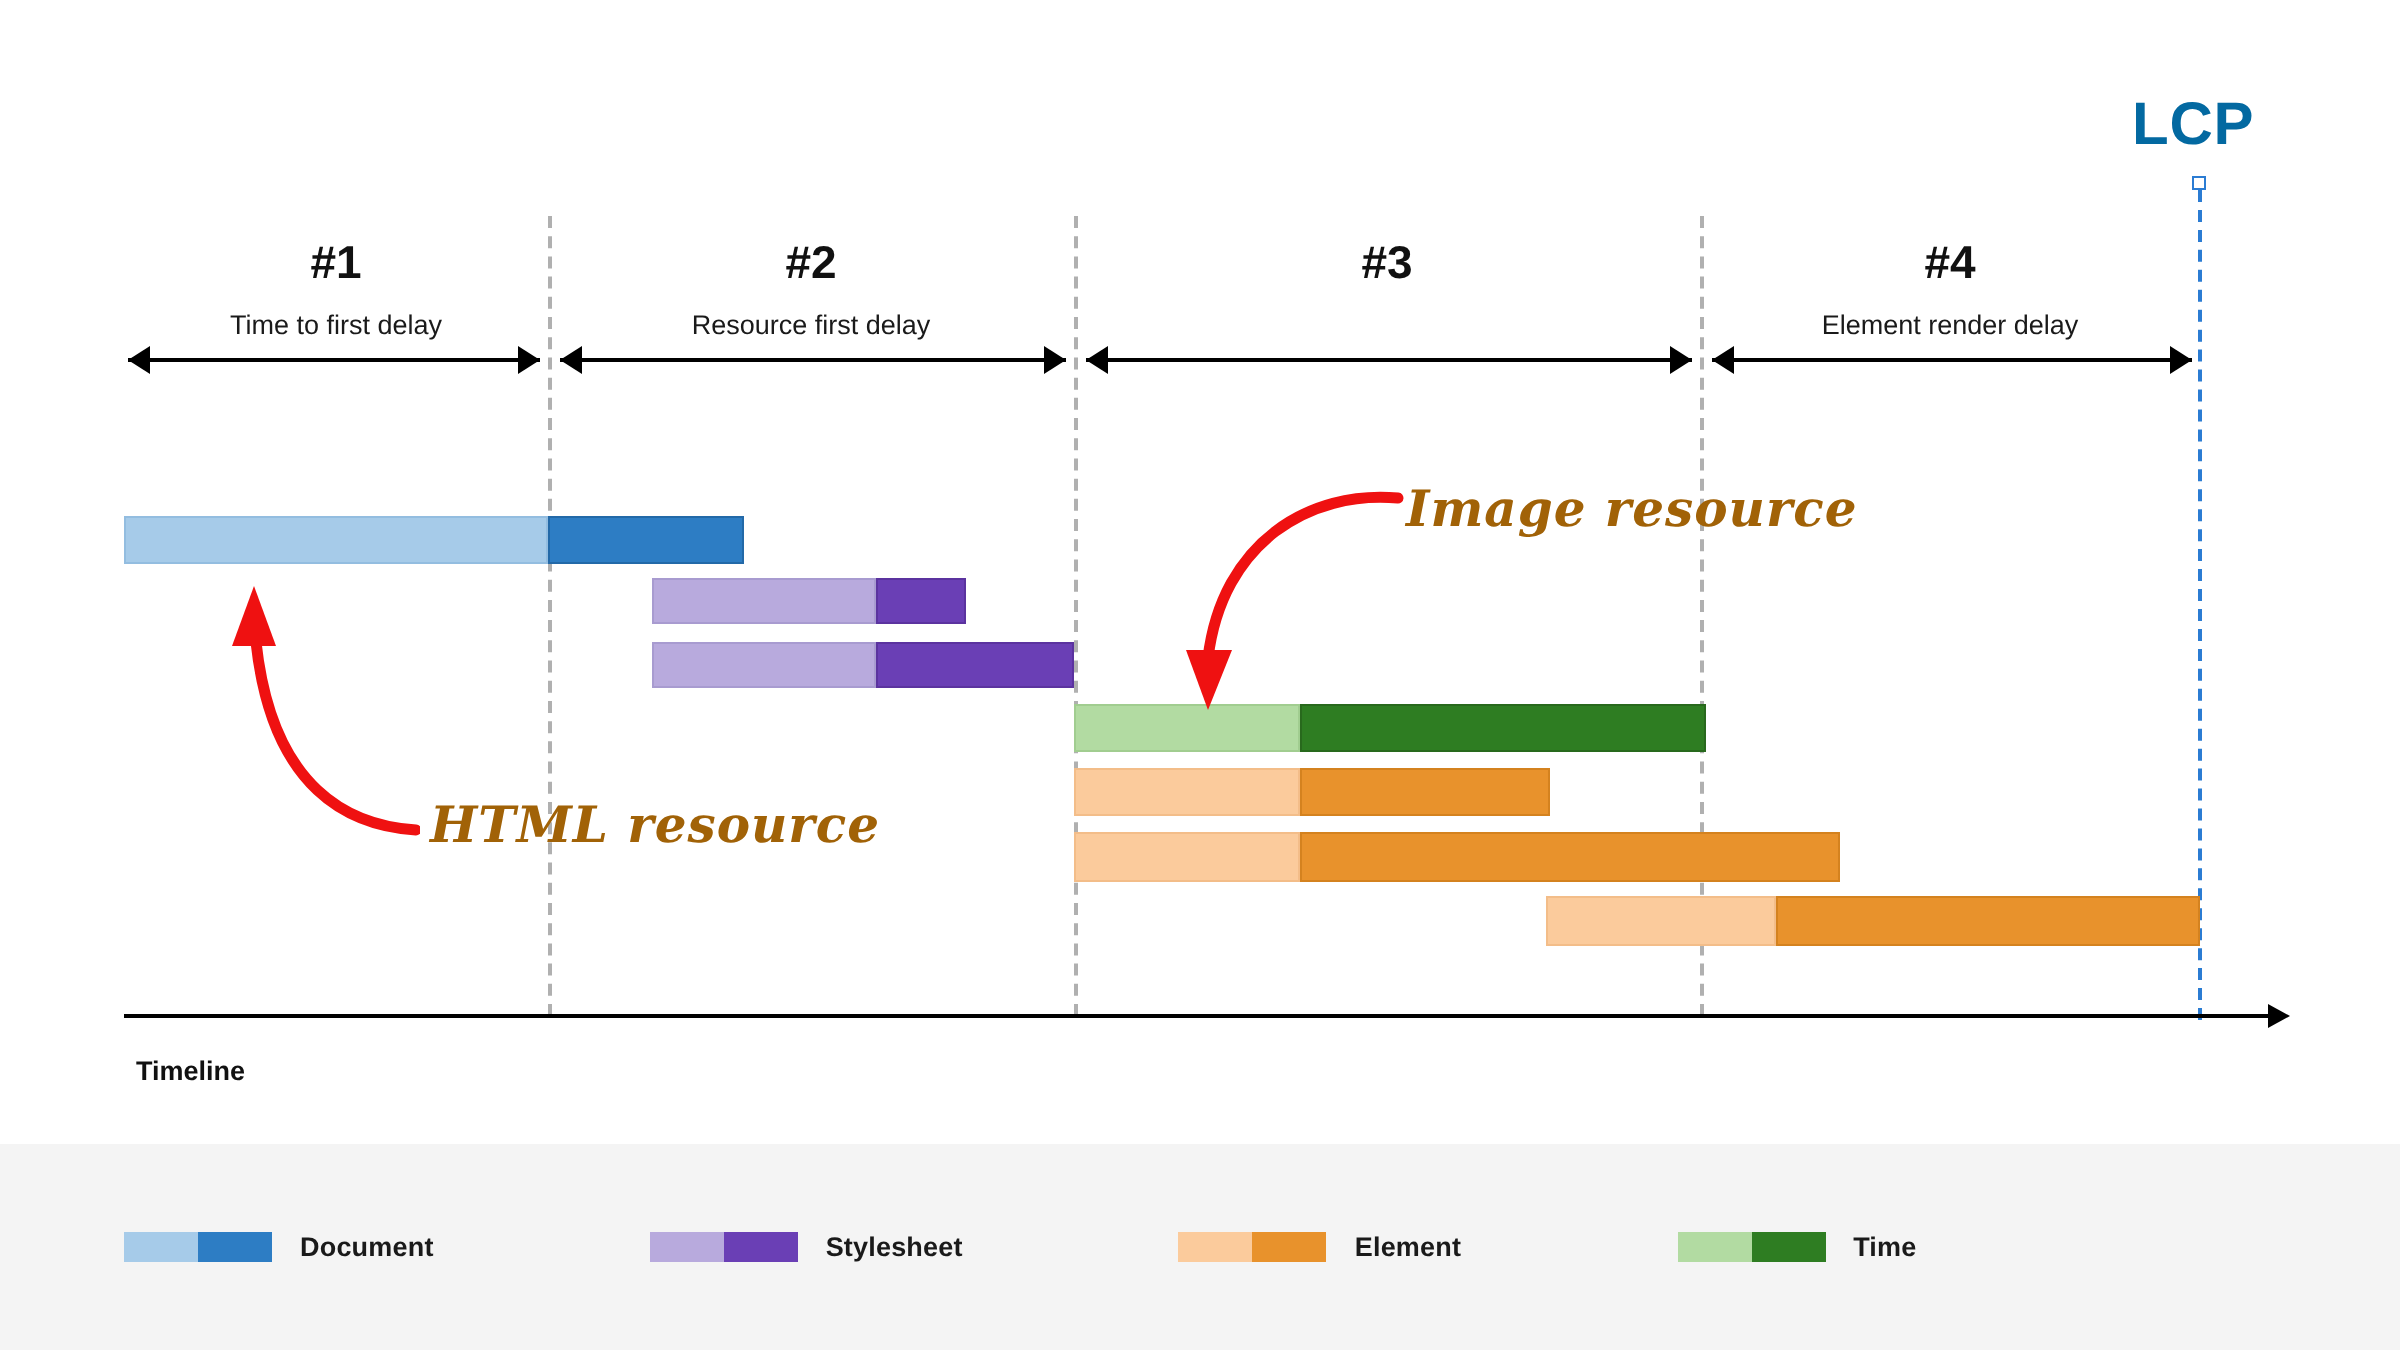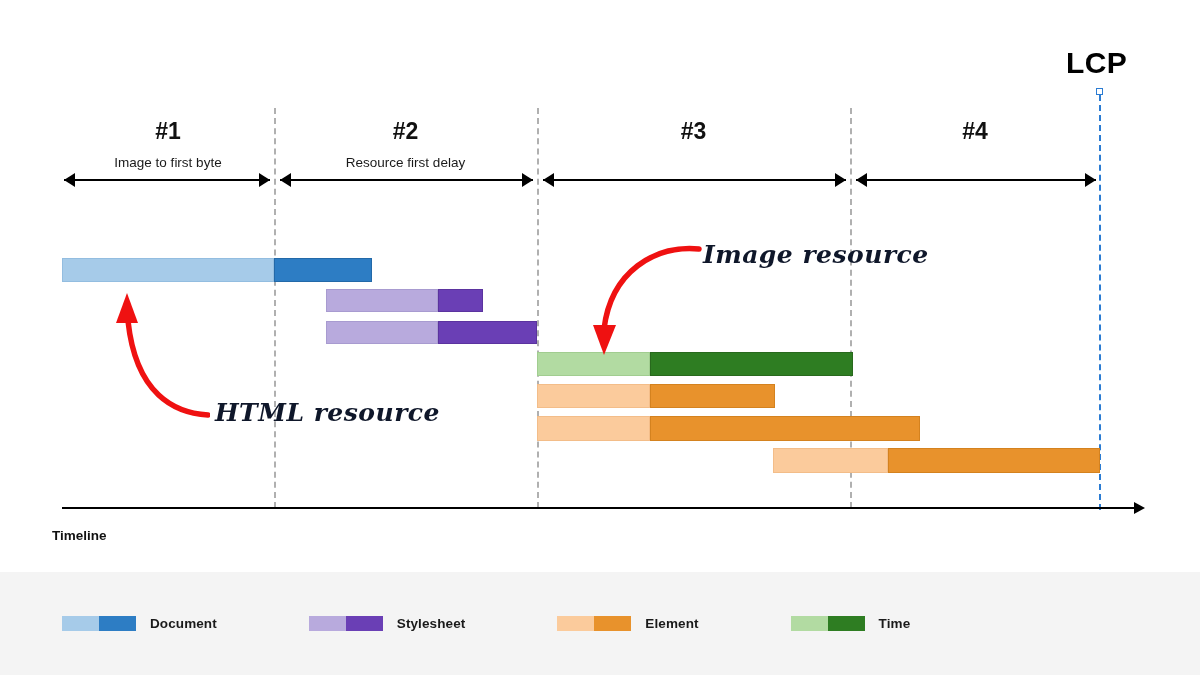--- a/index.html
+++ b/index.html
@@ -17,21 +17,21 @@
     background:#ffffff;
   }
 
   
   .legend-strip{
     position:absolute;left:0;top:572px;width:1200px;height:103px;
     background:#f4f4f4;
   }
   .legend-row{
     position:absolute;left:62px;top:44px;
-    display:flex;align-items:center;gap:0;
+    display:flex;align-items:center;gap:16px;
   }
   .legend-item{display:flex;align-items:center;margin-right:92px;}
   .legend-item:last-child{margin-right:0;}
   .swatch{display:flex;height:15px;width:74px;margin-right:14px;}
   .swatch .lite{flex:0 0 37px;height:15px;}
   .swatch .dark{flex:0 0 37px;height:15px;}
   .legend-label{
     font-size:13.5px;font-weight:bold;color:#1a1a1a;
     letter-spacing:.1px;white-space:nowrap;
   }
@@ -59,21 +59,21 @@
   }
   .arrow .head{
     position:absolute;top:0;width:0;height:0;
     border-top:7px solid transparent;border-bottom:7px solid transparent;
   }
   .arrow .head.l{left:0;border-right:11px solid #000;}
   .arrow .head.r{right:0;border-left:11px solid #000;}
 
   
   .lcp-label{
-    position:absolute;font-size:30px;font-weight:bold;color:#000000;
+    position:absolute;font-size:30px;font-weight:bold;color:#0369a1;
     letter-spacing:.4px;
   }
   .lcp-line{
     position:absolute;width:0;border-left:2px dashed #2b7cd3;
   }
   .lcp-square{
     position:absolute;width:7px;height:7px;
     border:1.6px solid #2b7cd3;background:#ffffff;box-sizing:border-box;
   }
 
@@ -89,21 +89,21 @@
   .axis-label{
     position:absolute;font-size:13.5px;font-weight:bold;color:#111;
   }
 
   
   .bar{position:absolute;display:flex;box-sizing:border-box;}
   .bar .seg{height:100%;box-sizing:border-box;}
 
   
   .annot{
-    position:absolute;color:#0f172a;
+    position:absolute;color:#a16207;
     font-family:"DejaVu Serif", serif;
     font-style:italic;font-weight:bold;
     font-size:25px;letter-spacing:.5px;white-space:nowrap;
   }
   .annot-arrow{position:absolute;}
 </style>
 </head>
 <body>
 
 <div class="stage">
@@ -113,31 +113,32 @@
     <div class="lcp-label" style="left:1066px;top:46px;">LCP</div>
     <div class="lcp-square" style="left:1096px;top:88px;"></div>
     <div class="lcp-line" style="left:1099px;top:95px;height:415px;"></div>
 
     <div class="vsep" style="left:274px;"></div>
     <div class="vsep" style="left:537px;"></div>
     <div class="vsep" style="left:850px;"></div>
 
     <div class="phase" style="left:62px;top:120px;width:212px;">
       <div class="num">#1</div>
-      <div class="desc">Image to first byte</div>
+      <div class="desc">Time to first delay</div>
     </div>
     <div class="phase" style="left:274px;top:120px;width:263px;">
       <div class="num">#2</div>
       <div class="desc">Resource first delay</div>
     </div>
     <div class="phase" style="left:537px;top:120px;width:313px;">
       <div class="num">#3</div>
     </div>
     <div class="phase" style="left:850px;top:120px;width:250px;">
       <div class="num">#4</div>
+      <div class="desc">Element render delay</div>
     </div>
 
     <div class="arrow" style="left:64px;top:173px;width:206px;">
       <div class="shaft"></div>
       <div class="head l"></div>
       <div class="head r"></div>
     </div>
     <div class="arrow" style="left:280px;top:173px;width:253px;">
       <div class="shaft"></div>
       <div class="head l"></div>
@@ -196,21 +197,21 @@
     <div class="annot" style="left:215px;top:398px;">HTML resource</div>
 
     <svg class="annot-arrow" style="left:585px;top:237px;" width="120" height="120" viewBox="0 0 120 120">
       <path d="M 114 12 C 70 8, 26 34, 19 92" fill="none" stroke="#ef1111" stroke-width="5.5" stroke-linecap="round"></path>
       <path d="M 19 118 L 8 88 L 31 88 Z" fill="#ef1111"></path>
     </svg>
     <div class="annot" style="left:703px;top:240px;">Image resource</div>
 
     <div class="axis" style="left:62px;top:507px;width:1073px;"></div>
     <div class="axis-head" style="left:1134px;top:502px;"></div>
-    <div class="axis-label" style="left:52px;top:528px;">Timeline</div>
+    <div class="axis-label" style="left:68px;top:528px;">Timeline</div>
 
   </div>
 
   <div class="legend-strip">
     <div class="legend-row">
 
       <div class="legend-item">
         <span class="swatch">
           <span class="lite" style="background:#a6cbe9;"></span>
           <span class="dark" style="background:#2d7dc4;"></span>

